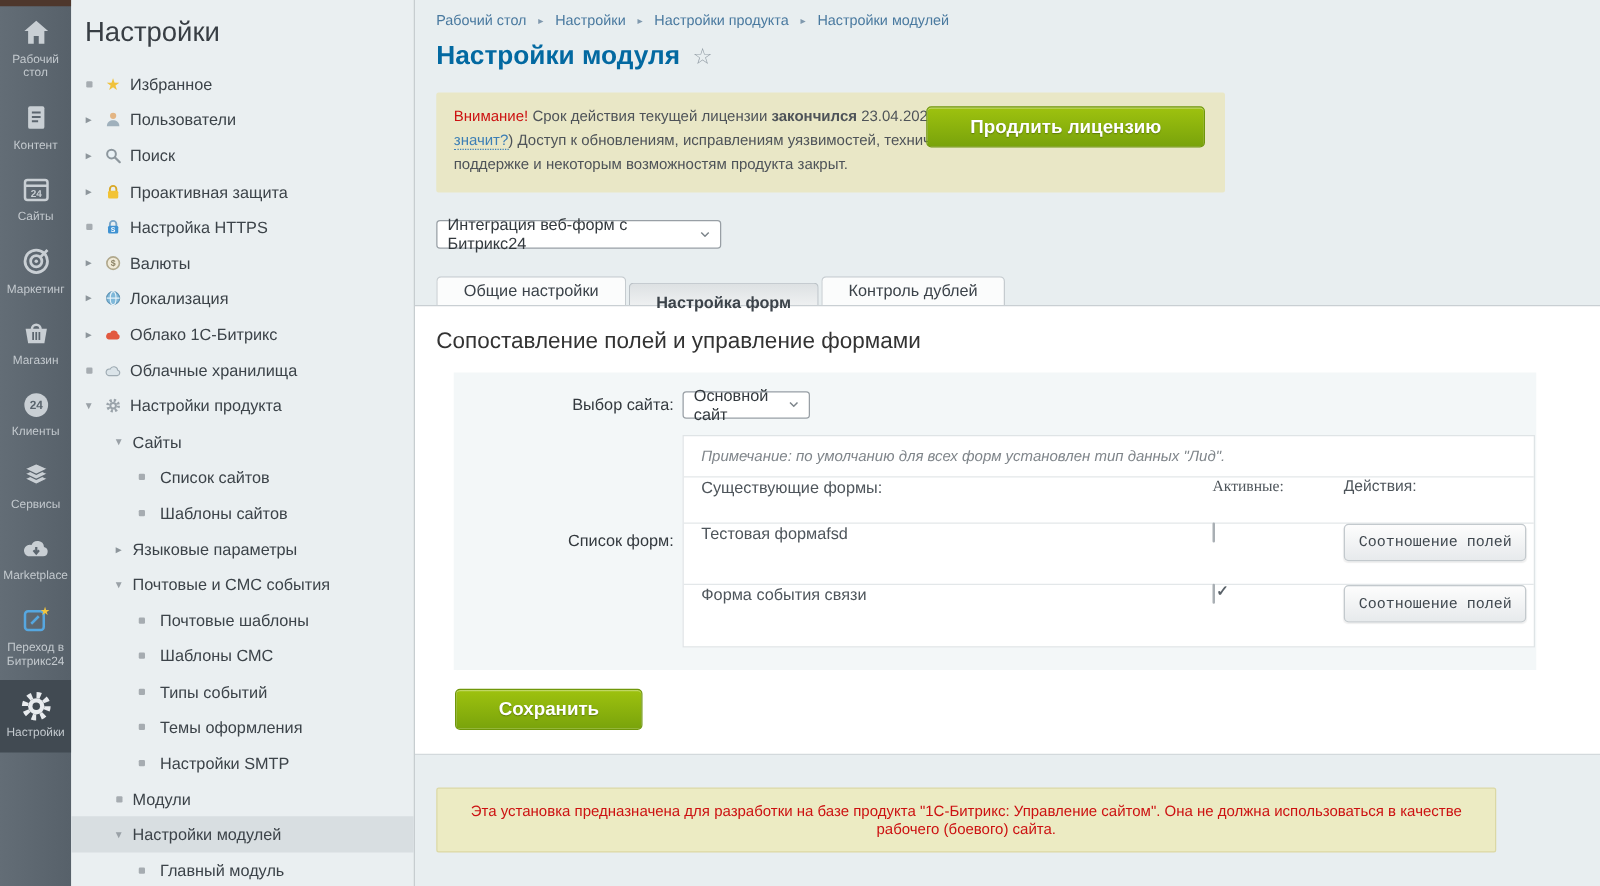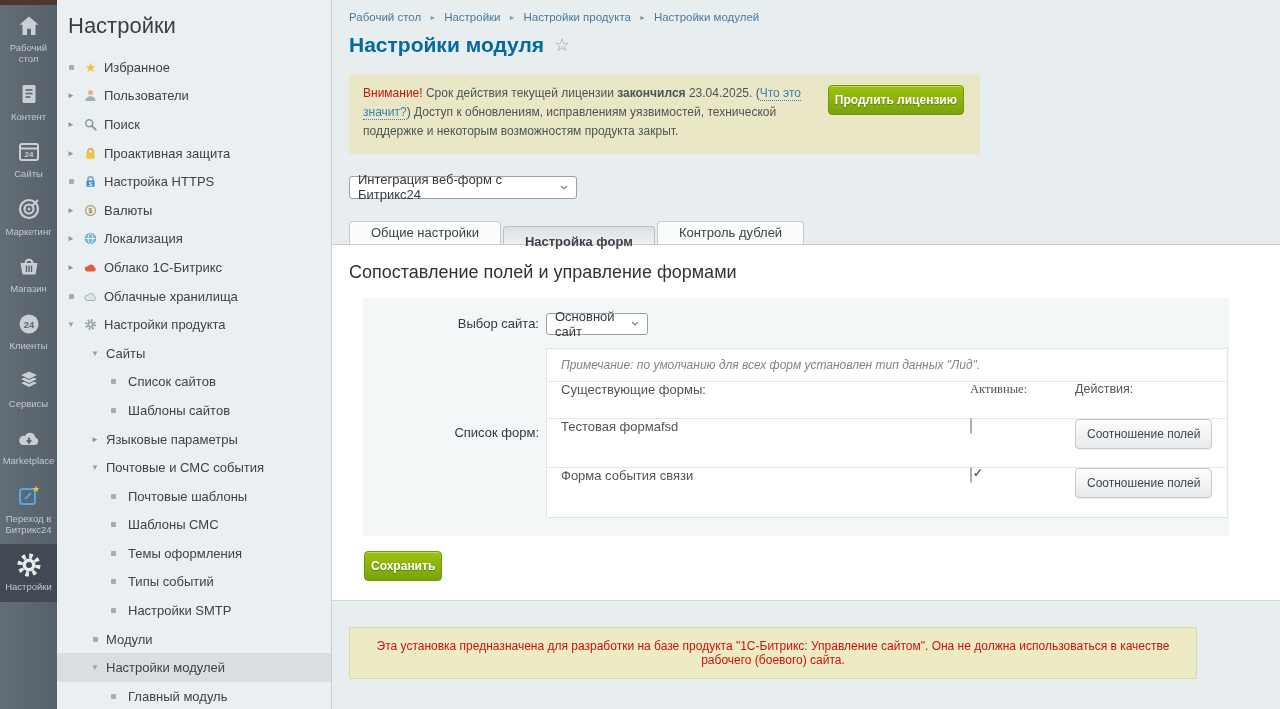--- a/index.html
+++ b/index.html
@@ -39,21 +39,21 @@
   .crumb-sep { font-size:7px; color:#7f98ad; margin:1px 8px 0; }
   .page-title-row { margin:10px 0 0 17px; display:flex; align-items:center; }
   .page-title { font-size:21px; font-weight:bold; color:#0369a1; }
   .fav-star { font-size:18px; color:#97a1a9; margin-left:10px; cursor:pointer; }
 
   .license-box { position:relative; margin:17px 0 0 17px; width:631px; background:#e9e7c6; border-radius:2px; padding:10px 14px 12px; font-size:12px; color:#4e5358; line-height:1.6; }
   .license-box .txt { width:465px; }
   .warn-red { color:#cc1111; }
   .lic-bold { font-weight:bold; }
   .lic-link { color:#3d7fb5; border-bottom:1px dotted #3d7fb5; cursor:pointer; }
-  .btn-green { position:absolute; top:11px; right:16px; background:linear-gradient(#9ec20f,#79a30b); border:1px solid #6f970a; color:#fff; font-weight:bold; font-size:12px; font-family:inherit; padding:7px 6px; border-radius:4px; text-shadow:0 1px 1px rgba(0,0,0,.3); box-shadow:inset 0 1px 0 rgba(255,255,255,.35); cursor:pointer; }
+  .btn-green { position:absolute; top:11px; right:16px; background:linear-gradient(#9ec20f,#79a30b); border:1px solid #6f970a; color:#fff; font-weight:bold; font-size:15px; font-family:inherit; padding:7px 34px; border-radius:4px; text-shadow:0 1px 1px rgba(0,0,0,.3); box-shadow:inset 0 1px 0 rgba(255,255,255,.35); cursor:pointer; }
 
   .select-box { display:flex; align-items:center; justify-content:space-between; background:#fff; border:1px solid #989fa5; border-radius:3px; font-size:13px; color:#33393e; padding:0 8px; cursor:pointer; }
   .module-select { margin:22px 0 0 17px; width:228px; height:23px; }
 
   .tabs { display:flex; align-items:flex-end; margin:15px 0 0 17px; height:30px; }
   .tab { background:#fbfcfc; border:1px solid #c5cbcf; border-bottom:none; border-radius:4px 4px 0 0; padding:0 21px; height:23px; line-height:22px; font-size:13px; color:#3c434a; margin-right:2px; cursor:pointer; }
   .tab.active { background:linear-gradient(#dde1e3,#eef0f1); height:18px; line-height:29px; font-weight:bold; border-color:#bac1c6; }
 
   .content-panel { background:#fff; border-top:1px solid #c9cfd3; border-bottom:1px solid #d3d9dc; padding:15px 0 19px 17px; min-height:334px; }
   .section-title { font-size:18px; font-weight:400; color:#333; margin:2px 0 15px; }
@@ -68,21 +68,21 @@
   .t-note { padding:9px 14px; font-style:italic; color:#7f858a; border-bottom:1px solid #e3e7e9; font-size:12px; }
   .t-head, .t-row { display:flex; align-items:flex-start; padding:0 14px; }
   .t-head { height:37px; color:#4e555b; border-bottom:1px solid #e3e7e9; }
   .t-row { height:49px; border-bottom:1px solid #e3e7e9; }
   .t-row:last-child { border-bottom:none; }
   .c-name { flex:1; color:#4e555b; font-size:13px; }
   .c-active { width:105px; flex:0 0 105px;font-family:Liberation Serif, serif; }
   .c-actions { width:138px; flex:0 0 138px; }
   .checkbox { width:15px; height:15px; border:1px solid #a9afb4; border-radius:3px; background:linear-gradient(#fefefe,#e7eaec); position:relative; cursor:pointer; }
   .checkbox.checked::after { content:"✓"; position:absolute; left:2px; top:-2px; font-size:12px; color:#596168; font-weight:bold; }
-  .btn-gray { background:linear-gradient(#fdfdfd,#e7eaec); border:1px solid #c3c9cd; border-radius:4px; color:#3f474e; font-size:12px; font-family:Liberation Sans, sans-serif; padding:7px 11px; box-shadow:0 1px 1px rgba(0,0,0,.07); cursor:pointer; white-space:nowrap; }
+  .btn-gray { background:linear-gradient(#fdfdfd,#e7eaec); border:1px solid #c3c9cd; border-radius:4px; color:#3f474e; font-size:12px; font-family:Liberation Mono, monospace; padding:7px 11px; box-shadow:0 1px 1px rgba(0,0,0,.07); cursor:pointer; white-space:nowrap; }
 
   .save-row { margin:15px 0 0 15px; }
   .dev-notice { margin:26px 83px 0 17px; background:#ecebc3; border:1px solid #dbd8a4; border-radius:2px; color:#cc1111; font-size:12px; padding:11px 8px; text-align:center; }
   .chev { flex:0 0 auto; }
 </style>
 </head>
 <body>
 
 <aside class="rail">
   <div class="rail-strip"></div>
@@ -338,26 +338,26 @@
     <span class="lbl">Почтовые шаблоны</span>
   </div>
 
   <div class="ti l3">
     <span class="mk dot"></span>
     <span class="lbl">Шаблоны СМС</span>
   </div>
 
   <div class="ti l3">
     <span class="mk dot"></span>
+    <span class="lbl">Типы событий</span>
+  </div>
+
+  <div class="ti l3">
+    <span class="mk dot"></span>
     <span class="lbl">Темы оформления</span>
-  </div>
-
-  <div class="ti l3">
-    <span class="mk dot"></span>
-    <span class="lbl">Типы событий</span>
   </div>
 
   <div class="ti l3">
     <span class="mk dot"></span>
     <span class="lbl">Настройки SMTP</span>
   </div>
 
   <div class="ti l2">
     <span class="mk dot"></span>
     <span class="lbl">Модули</span>

